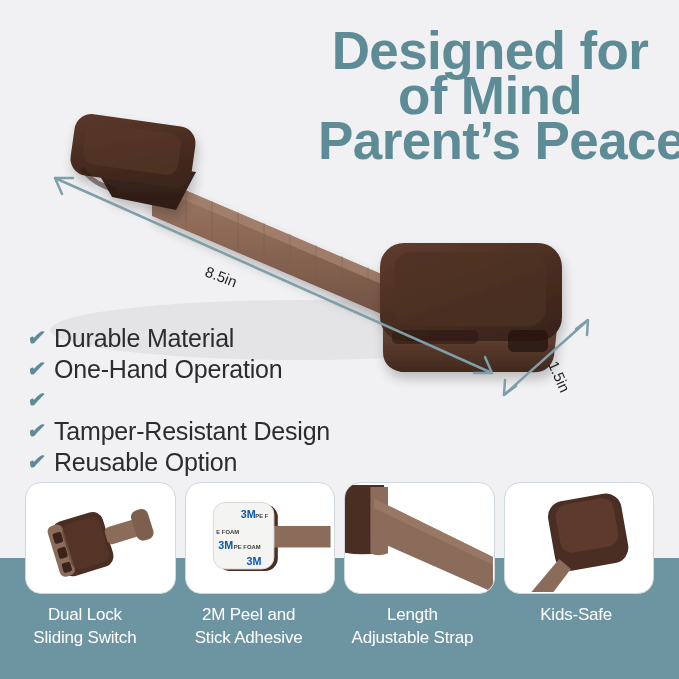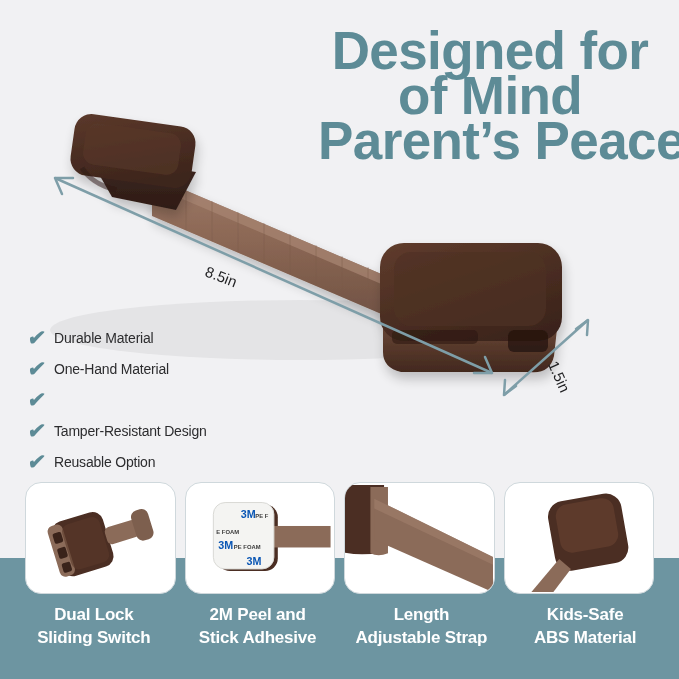--- a/index.html
+++ b/index.html
@@ -48,21 +48,21 @@
     color: #5d8b96;
     font-size: 21px;
     line-height: 21px;
     width: 26px;
     flex: 0 0 26px;
     font-weight: bold;
     transform: skewX(-8deg);
   }
   .feat-label {
     color: #2c2c2e;
-    font-size: 14px;
+    font-size: 25px;
     line-height: 22px;
     letter-spacing: -0.2px;
     white-space: nowrap;
   }
 
   
   .hero { position: absolute; left: 0; top: 0; width: 679px; height: 470px; }
 
   
   .dim-label {
@@ -101,27 +101,26 @@
     background: #ffffff;
     border: 1.5px solid #cfd8dc;
     border-radius: 16px;
     overflow: hidden;
   }
   .thumb-art { position: absolute; inset: 0; }
 
   
   .captions {
     position: absolute;
-    left: 25px;
+    left: 16px;
     top: 603px;
     width: 629px;
     height: 60px;
     display: flex;
     gap: 26px;
-    font-weight: bold;
   }
   .cap-cell {
     flex: 1 1 0;
     text-align: center;
     color: #ffffff;
     font-size: 17px;
     line-height: 23px;
     letter-spacing: -0.2px;
   }
   .cap-cell span { display: block; white-space: nowrap; }
@@ -226,21 +225,21 @@
     <span class="hl-line">Parent’s Peace</span>
   </div>
 
   <div class="features">
     <div class="feat-row">
       <span class="feat-check">✔</span>
       <span class="feat-label">Durable Material</span>
     </div>
     <div class="feat-row">
       <span class="feat-check">✔</span>
-      <span class="feat-label">One-Hand Material</span>
+      <span class="feat-label">One-Hand Operation</span>
     </div>
     <div class="feat-row">
       <span class="feat-check">✔</span>
     </div>
     <div class="feat-row">
       <span class="feat-check">✔</span>
       <span class="feat-label">Tamper-Resistant Design</span>
     </div>
     <div class="feat-row">
       <span class="feat-check">✔</span>
@@ -315,17 +314,16 @@
     <div class="cap-cell">
       <span>2M Peel and</span>
       <span>Stick Adhesive</span>
     </div>
     <div class="cap-cell">
       <span>Length</span>
       <span>Adjustable Strap</span>
     </div>
     <div class="cap-cell">
       <span>Kids-Safe</span>
-      <span>ABS Material</span>
     </div>
   </div>
 
 </div>
 
 </body></html>

